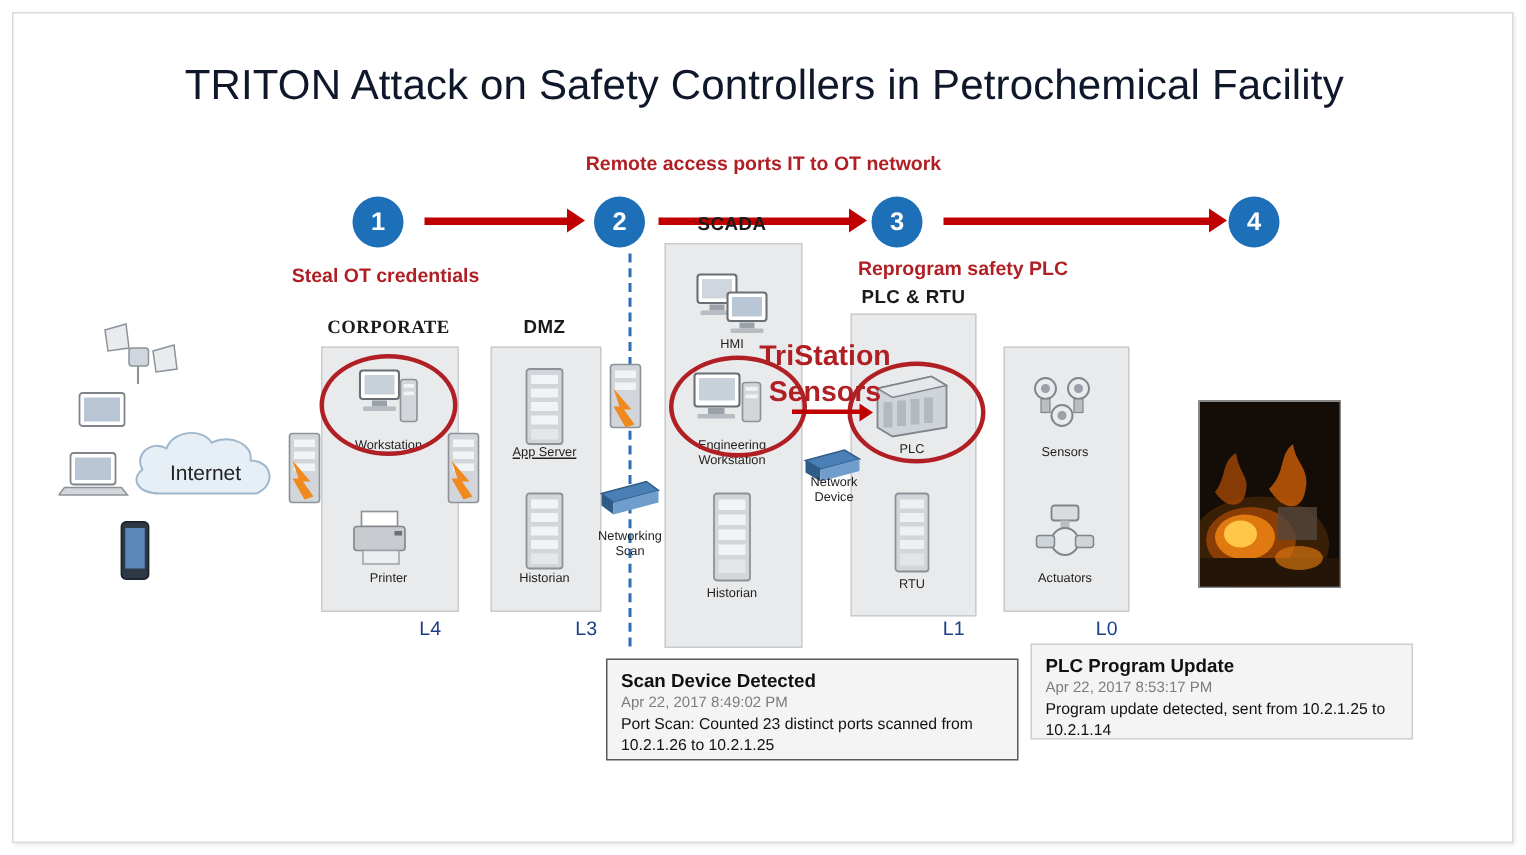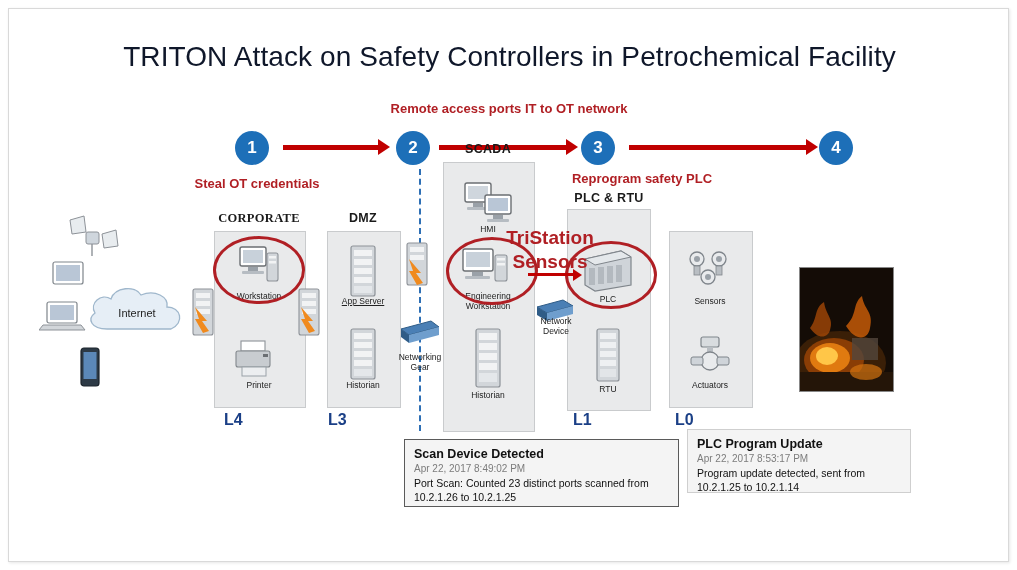--- a/index.html
+++ b/index.html
@@ -82,24 +82,24 @@
   .zone-label {
     position: absolute;
     text-align: center;
     font-size: 12.5px;
     color: #1a1a1a;
     font-weight: bold;
     letter-spacing: 0.3px;
   }
   .level-label {
     position: absolute;
-    text-align: left;
-    font-size: 16px;
+    text-align: right;
+    font-size: 13px;
     color: #1a3f86;
-    font-weight: bold;
+    font-weight: normal;
   }
   .dev-label {
     position: absolute;
     text-align: center;
     font-size: 8.5px;
     color: #222222;
     line-height: 1.15;
   }
   .callout {
     position: absolute;
@@ -313,21 +313,21 @@
       <circle cx="25" cy="30" r="9" fill="#e9ebed" stroke="#7f858b" stroke-width="1.3"></circle>
       <rect x="6" y="26" width="12" height="8" rx="2" fill="#cfd4d9" stroke="#7f858b" stroke-width="1"></rect>
       <rect x="32" y="26" width="12" height="8" rx="2" fill="#cfd4d9" stroke="#7f858b" stroke-width="1"></rect>
     </svg>
     <div class="dev-label" style="left:666px; top:372px; width:70px;">Actuators</div>
     <div class="level-label" style="left:666px; top:402px; width:70px;">L0</div>
 
     <svg class="cloud" style="left:72px; top:272px;" width="110" height="62" viewBox="0 0 110 62">
       <path d="M26 48 C10 48 6 38 14 32 C8 22 20 12 30 18 C34 6 54 4 60 14 C74 8 88 16 86 26 C100 26 104 42 90 48 Z" fill="#e6eef6" stroke="#9fb7cc" stroke-width="1.3"></path>
     </svg>
-    <div class="dev-label" style="left:88px; top:298px; width:80px; font-size:11px;">Internet</div>
+    <div class="dev-label" style="left:88px; top:298px; width:80px; font-size:14px;">Internet</div>
 
     <svg style="position:absolute;left:55px;top:205px;" width="60" height="50" viewBox="0 0 60 50">
       <rect x="22" y="18" width="13" height="12" rx="2" fill="#cfd6dd" stroke="#8d9298" stroke-width="1"></rect>
       <polygon points="6,6 20,2 22,18 8,20" fill="#e8ecef" stroke="#8d9298" stroke-width="1"></polygon>
       <polygon points="38,20 52,16 54,32 40,34" fill="#e8ecef" stroke="#8d9298" stroke-width="1"></polygon>
       <line x1="28" y1="30" x2="28" y2="42" stroke="#8d9298" stroke-width="1.4"></line>
     </svg>
     <svg style="position:absolute;left:38px;top:250px;" width="46" height="34" viewBox="0 0 46 34">
       <rect x="6" y="3" width="30" height="22" rx="2" fill="#ffffff" stroke="#7f858b" stroke-width="1.2"></rect>
       <rect x="9" y="6" width="24" height="16" fill="#b9c6d6"></rect>
@@ -363,21 +363,21 @@
       <path d="M16 44 L8 30 L12 30 L8 18 L20 32 L15 32 L22 42 Z" fill="#f08a1e"></path>
     </svg>
 
     <svg style="position:absolute;left:388px;top:308px;" width="46" height="34" viewBox="0 0 46 34">
       <polygon points="4,12 34,4 42,10 12,18" fill="#4a7fb5" stroke="#2f5c87" stroke-width="1"></polygon>
       <polygon points="4,12 12,18 12,26 4,20" fill="#2f5c87"></polygon>
       <polygon points="12,18 42,10 42,18 12,26" fill="#6f9ecd"></polygon>
     </svg>
     <div class="dev-label" style="left:380px; top:344px; width:62px;">
       <div>Networking</div>
-      <div>Gear</div>
+      <div>Scan</div>
     </div>
 
     <svg style="position:absolute;left:450px;top:235px;" width="56" height="48" viewBox="0 0 56 48">
       <rect x="4" y="5" width="30" height="22" rx="2" fill="#ffffff" stroke="#6b6f73" stroke-width="1.4"></rect>
       <rect x="7" y="8" width="24" height="15" fill="#c8d1da"></rect>
       <rect x="13" y="28" width="11" height="4" fill="#9aa1a8"></rect>
       <rect x="6" y="32" width="25" height="3" rx="1" fill="#b6bcc2"></rect>
       <rect x="36" y="11" width="12" height="26" rx="2" fill="#d2d6da" stroke="#8d9298" stroke-width="1.1"></rect>
       <rect x="38" y="14" width="8" height="2.5" fill="#f2f3f4"></rect>
       <rect x="38" y="19" width="8" height="2.5" fill="#f2f3f4"></rect>
@@ -419,21 +419,21 @@
         <ellipse cx="66" cy="104" rx="16" ry="8" fill="#d4740f" opacity="0.7"></ellipse>
       </svg>
     </div>
 
     <div class="callout" style="left:395px; top:430px; width:275px; height:68px;">
       <div class="c-title">Scan Device Detected</div>
       <div class="c-time">Apr 22, 2017 8:49:02 PM</div>
       <div class="c-body">Port Scan: Counted 23 distinct ports scanned from 10.2.1.26 to 10.2.1.25</div>
     </div>
 
-    <div class="callout" style="left:678px; top:420px; width:224px; height:64px; border-color:#cfcfcf;">
+    <div class="callout" style="left:678px; top:420px; width:255px; height:64px; border-color:#cfcfcf;">
       <div class="c-title">PLC Program Update</div>
       <div class="c-time">Apr 22, 2017 8:53:17 PM</div>
       <div class="c-body">Program update detected, sent from 10.2.1.25 to 10.2.1.14</div>
     </div>
 
 
   </div>
 </div>
 
 </body></html>

